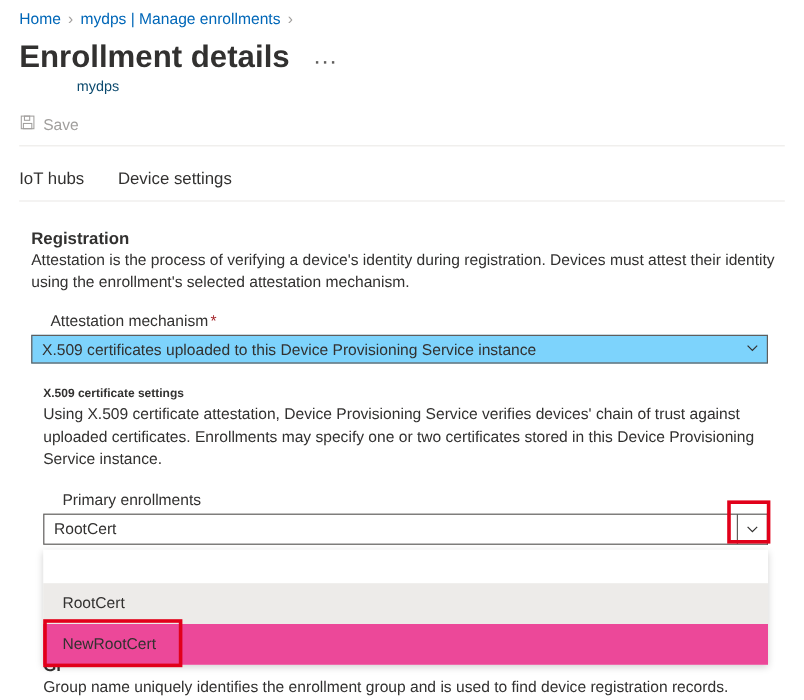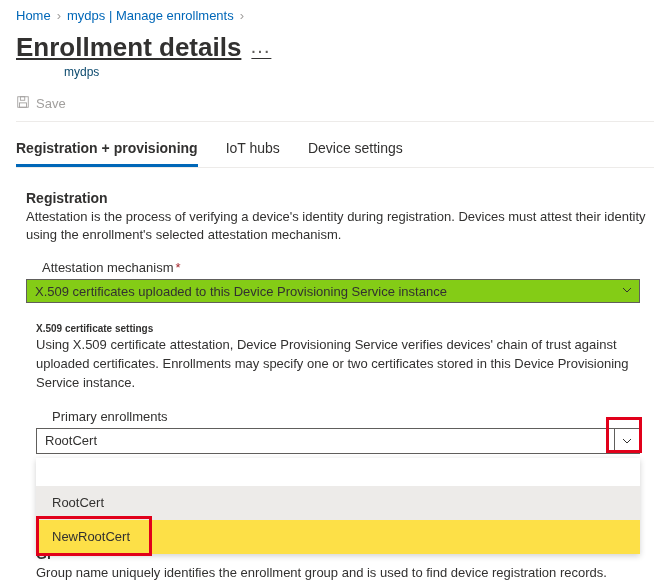--- a/index.html
+++ b/index.html
@@ -33,22 +33,21 @@
   .breadcrumb .sep {
     color: #a19f9d;
     font-size: 13px;
   }
   h1.title {
     font-size: 26px;
     font-weight: 600;
     margin: 8px 0 0 0;
     display: flex;
     align-items: center;
-    gap: 10px;
-    text-decoration: underline;
+    gap: 21px;
   }
   .title-more {
     color: #605e5c;
     font-size: 14px;
     letter-spacing: 2px;
     line-height: 1;
     cursor: pointer;
     position: relative;
     top: 4px;
   }
@@ -116,21 +115,21 @@
     margin-left: 2px;
   }
   .select {
     border: 1px solid #605e5c;
     height: 24px;
     display: flex;
     align-items: center;
     justify-content: space-between;
     padding: 0 6px 0 8px;
     font-size: 13px;
-    background: #84cc16;
+    background: #7dd3fc;
     cursor: pointer;
     box-sizing: border-box;
     width: 614px;
   }
   .select .chev svg { width: 12px; height: 12px; }
   .subsection {
     margin-top: 20px;
     padding-left: 10px;
   }
   .sub-title {
@@ -182,21 +181,21 @@
     box-sizing: border-box;
     padding-top: 28px;
   }
   .dropdown-item {
     height: 34px;
     display: flex;
     align-items: center;
     padding: 0 16px;
     font-size: 13px;
     cursor: pointer;
-    background: #fde047;
+    background: #ec4899;
   }
   .dropdown-item.selected {
     background: #edebe9;
   }
   .highlight-red {
     border: 3px solid #e1001a;
     position: absolute;
     pointer-events: none;
     box-sizing: border-box;
   }
@@ -240,21 +239,20 @@
         <rect x="2" y="2" width="12" height="12"></rect>
         <rect x="5" y="2" width="5" height="4"></rect>
         <rect x="4" y="9" width="8" height="5"></rect>
       </svg>
     </span>
     <span class="label">Save</span>
   </div>
   <hr class="hr">
 
   <div class="tabs">
-    <div class="tab active">Registration + provisioning</div>
     <div class="tab">IoT hubs</div>
     <div class="tab">Device settings</div>
   </div>
 
   <div class="content">
 
     <div class="section-title">Registration</div>
     <div class="section-text">Attestation is the process of verifying a device's identity during registration. Devices must attest their identity using the enrollment's selected attestation mechanism.</div>
 
     <div class="field-label">

